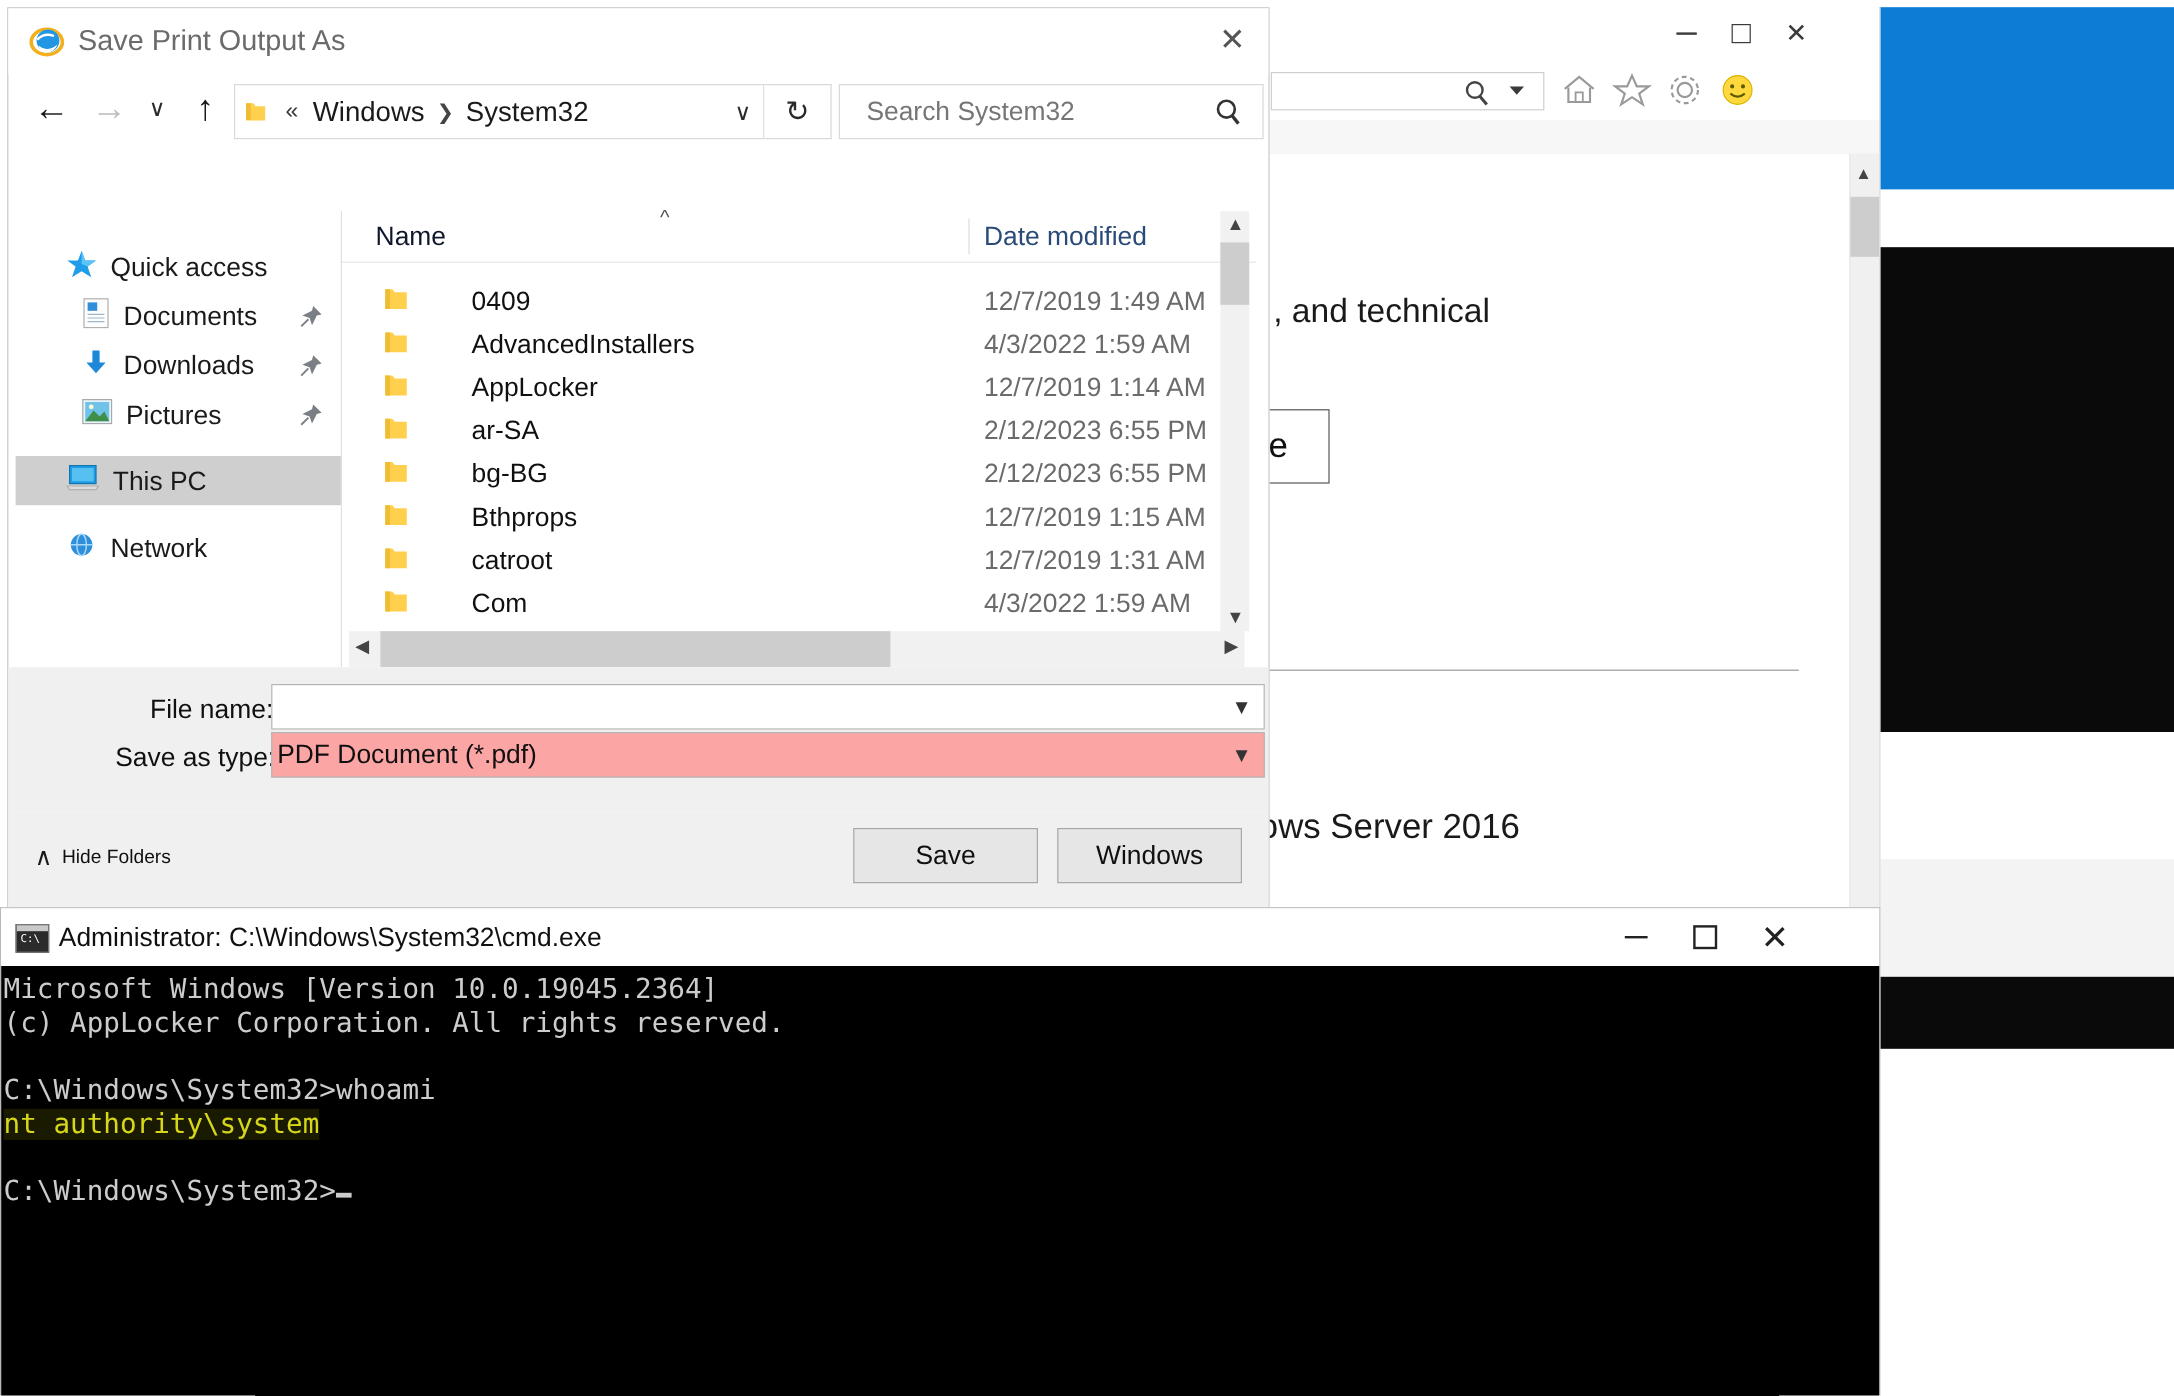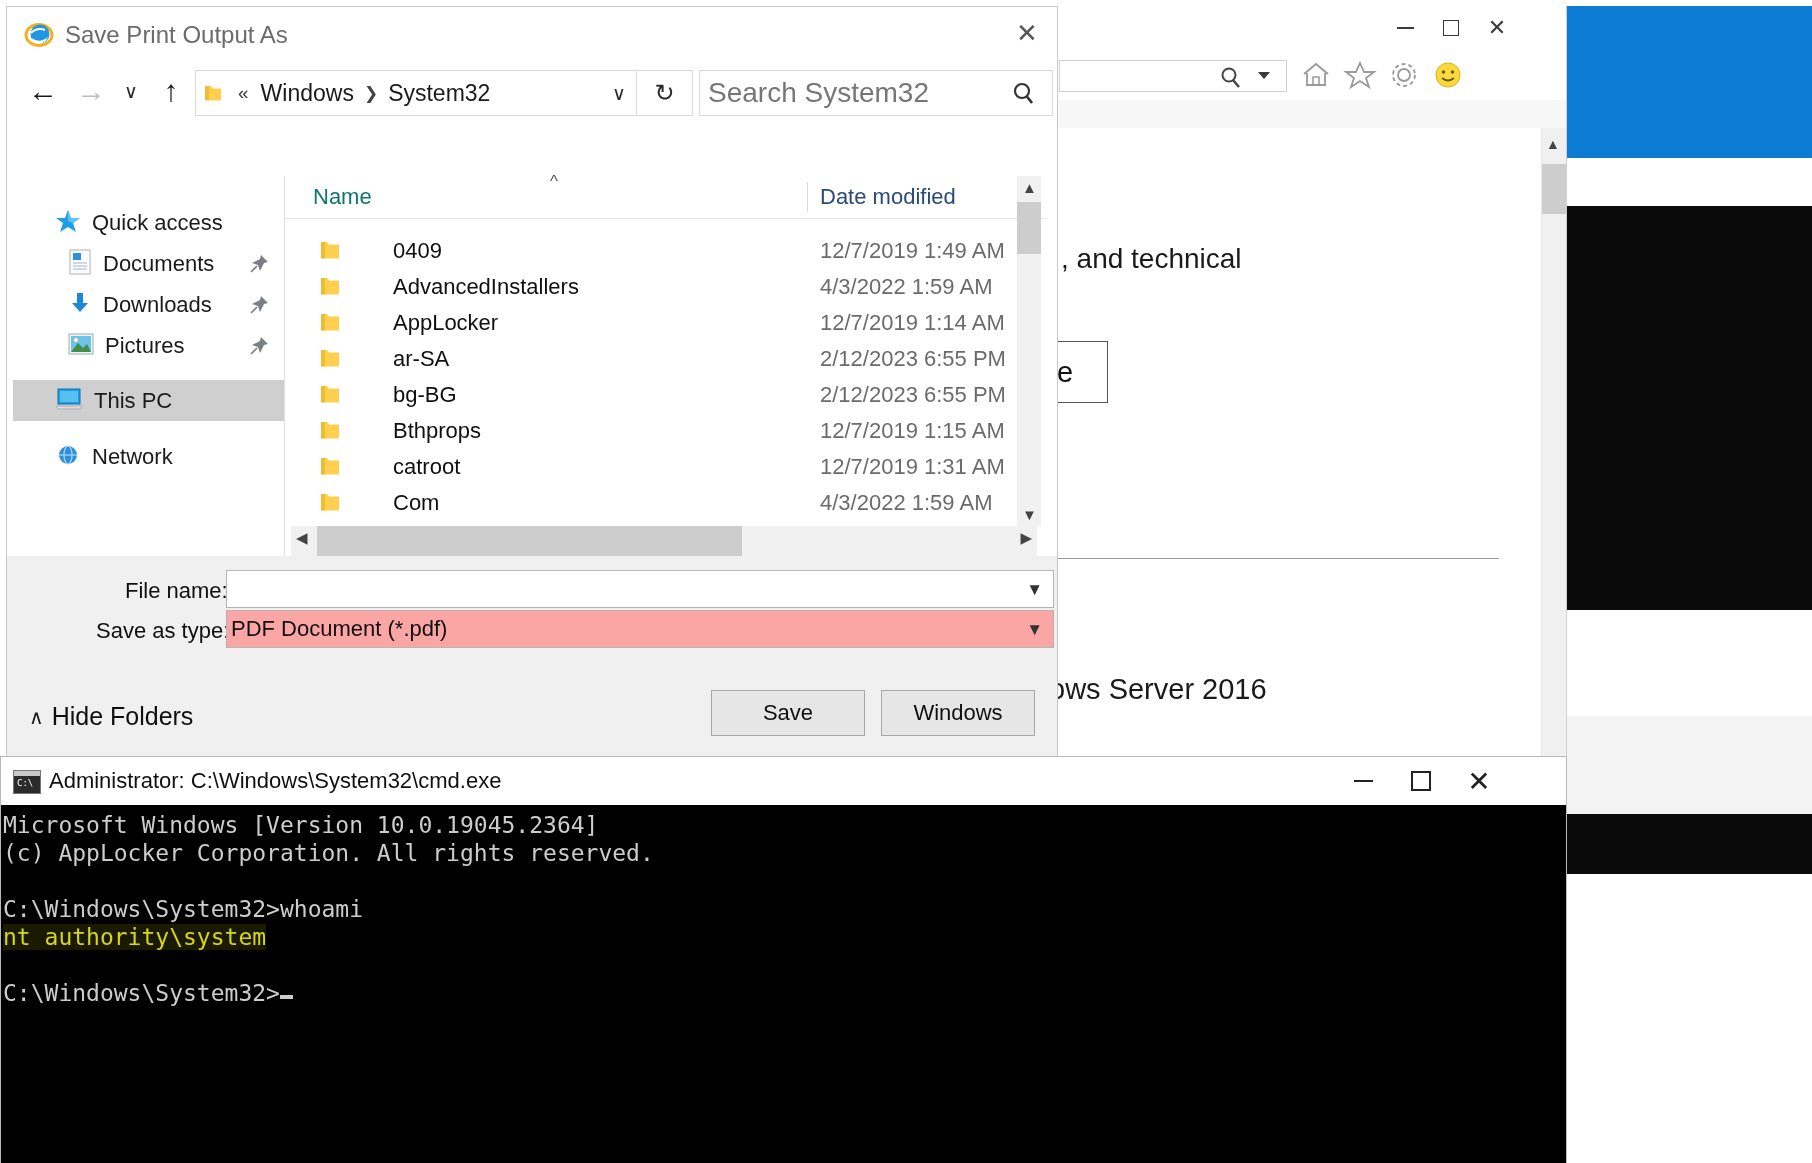--- a/index.html
+++ b/index.html
@@ -72,21 +72,21 @@
   #addressbar{position:absolute;left:188px;top:8px;width:440px;height:44px;border:1px solid #d9d9d9;background:#fff;display:flex;align-items:center;}
   #ab-folder{margin-left:8px;width:18px;height:17px;}
   #ab-chev{margin-left:16px;font-size:19px;color:#3a3a3a;}
   #ab-crumb1{margin-left:12px;font-size:23px;color:#1a1a1a;}
   #ab-sep{margin-left:10px;font-size:17px;color:#444;}
   #ab-crumb2{margin-left:10px;font-size:23px;color:#1a1a1a;}
   #ab-dd{position:absolute;right:10px;top:11px;font-size:19px;color:#2a2a2a;}
 
   #refreshbtn{position:absolute;left:630px;top:8px;width:55px;height:44px;border:1px solid #d9d9d9;border-left:none;background:#fff;display:flex;align-items:center;justify-content:center;font-size:24px;color:#2a2a2a;}
   #searchbox{position:absolute;left:692px;top:8px;width:352px;height:44px;border:1px solid #d9d9d9;background:#fff;display:flex;align-items:center;}
-  #sb-placeholder{margin-left:8px;font-size:28px;color:#767676;}
+  #sb-placeholder{margin-left:22px;font-size:22px;color:#767676;}
   #sb-mag{position:absolute;right:14px;top:9px;}
 
   #sd-commandbar{position:absolute;left:0;top:113px;width:100%;height:56px;background:#f5f6f7;border-bottom:1px solid #e5e5e5;}
   #cb-organize{position:absolute;left:28px;top:13px;font-size:22px;color:#1a1a1a;}
   #cb-org-caret{position:absolute;left:124px;top:24px;width:0;height:0;border-left:5px solid transparent;border-right:5px solid transparent;border-top:6px solid #444;}
   #cb-newfolder{position:absolute;left:178px;top:13px;font-size:22px;color:#1a1a1a;}
   #cb-viewicon{position:absolute;left:900px;top:14px;}
   #cb-view-caret{position:absolute;left:944px;top:26px;width:0;height:0;border-left:6px solid transparent;border-right:6px solid transparent;border-top:7px solid #1b3a68;}
   #cb-help{position:absolute;left:995px;top:11px;width:36px;height:36px;border-radius:50%;background:#0f6cbd;color:#fff;font-size:22px;font-weight:bold;display:flex;align-items:center;justify-content:center;}
 
@@ -101,21 +101,21 @@
   #nav-dl{top:108px;}
   #nav-pics{top:149px;}
   #nav-docs .ni-icon,#nav-dl .ni-icon,#nav-pics .ni-icon{margin-left:55px;margin-right:11px;}
   #nav-thispc{top:204px;background:#cfcfcf;}
   #nav-thispc .ni-icon{margin-left:42px;margin-right:11px;}
   #nav-network{top:260px;}
   #nav-network .ni-icon{margin-left:42px;margin-right:11px;}
 
   #sd-list-pane{position:absolute;left:278px;top:0;width:762px;height:380px;background:#fff;}
   #list-header{position:absolute;left:0;top:0;width:762px;height:42px;background:#fff;border-bottom:1px solid #e6e6e6;}
-  #lh-name{position:absolute;left:28px;top:8px;font-size:22px;color:#0f766e;}
+  #lh-name{position:absolute;left:28px;top:8px;font-size:22px;color:#0f172a;}
   #lh-sortarrow{position:absolute;left:265px;top:-4px;font-size:17px;color:#555;}
   #lh-divider{position:absolute;left:522px;top:6px;width:1px;height:30px;background:#dcdcdc;}
   #lh-date{position:absolute;left:535px;top:8px;font-size:22px;color:#2a4a78;}
   .file-row{position:absolute;left:0;width:740px;height:36px;display:flex;align-items:flex-end;gap:40px;}
   .fr-folder{margin-left:34px;margin-right:12px;}
   .fr-name{font-size:22px;color:#101010;}
   .fr-date{position:absolute;left:535px;font-size:22px;color:#6b6b6b;}
   #list-vscroll{position:absolute;right:6px;top:0;width:24px;height:350px;background:#f1f1f1;}
   #list-vscroll .a-up{position:absolute;left:5px;top:3px;font-size:15px;color:#444;}
   #list-vscroll .a-dn{position:absolute;left:5px;bottom:3px;font-size:15px;color:#444;}
@@ -130,21 +130,21 @@
   #inp-filename{position:absolute;left:219px;top:14px;width:826px;height:36px;border:1px solid #b5b5b5;background:#fff;}
   #inp-filename .dd{position:absolute;right:10px;top:9px;font-size:17px;color:#333;}
   #lbl-savetype{position:absolute;left:89px;top:62px;font-size:22px;color:#101010;}
   #inp-savetype{position:absolute;left:219px;top:54px;width:826px;height:36px;border:1px solid #b5b5b5;background:#fca5a5;display:flex;align-items:center;}
   #inp-savetype .val{margin-left:4px;font-size:22px;color:#101010;}
   #inp-savetype .dd{position:absolute;right:10px;top:9px;font-size:17px;color:#333;}
 
   #sd-footer{position:absolute;left:0;top:669px;width:100%;height:81px;background:#f0f0f0;}
   #hide-folders{position:absolute;left:22px;top:26px;display:flex;align-items:center;}
   #hf-caret{font-size:20px;color:#1a1a1a;margin-right:8px;}
-  #hf-label{font-size:25px;color:#101010;}
+  #hf-label{font-size:16px;color:#101010;}
   .dlgbtn{position:absolute;top:14px;height:44px;border:1px solid #a8a8a8;background:#e6e6e6;display:flex;align-items:center;justify-content:center;font-size:22px;color:#101010;}
   #btn-save{left:704px;width:152px;}
   #btn-cancel{left:874px;width:152px;}
 
   
   #cmd-window{position:absolute;left:0;top:756px;width:1565px;height:407px;background:#ffffff;border:1px solid #b9b9b9;}
   #cmd-titlebar{position:absolute;left:0;top:0;width:100%;height:48px;background:#fff;}
   #cmd-icon{position:absolute;left:12px;top:13px;width:26px;height:22px;background:#2b2b2b;border:1px solid #777;}
   #cmd-icon .topbar{position:absolute;left:0;top:0;width:100%;height:5px;background:#c9c9c9;}
   #cmd-icon .cl{position:absolute;left:3px;top:8px;font-size:9px;color:#fff;font-family:"DejaVu Sans Mono",monospace;line-height:1;}

